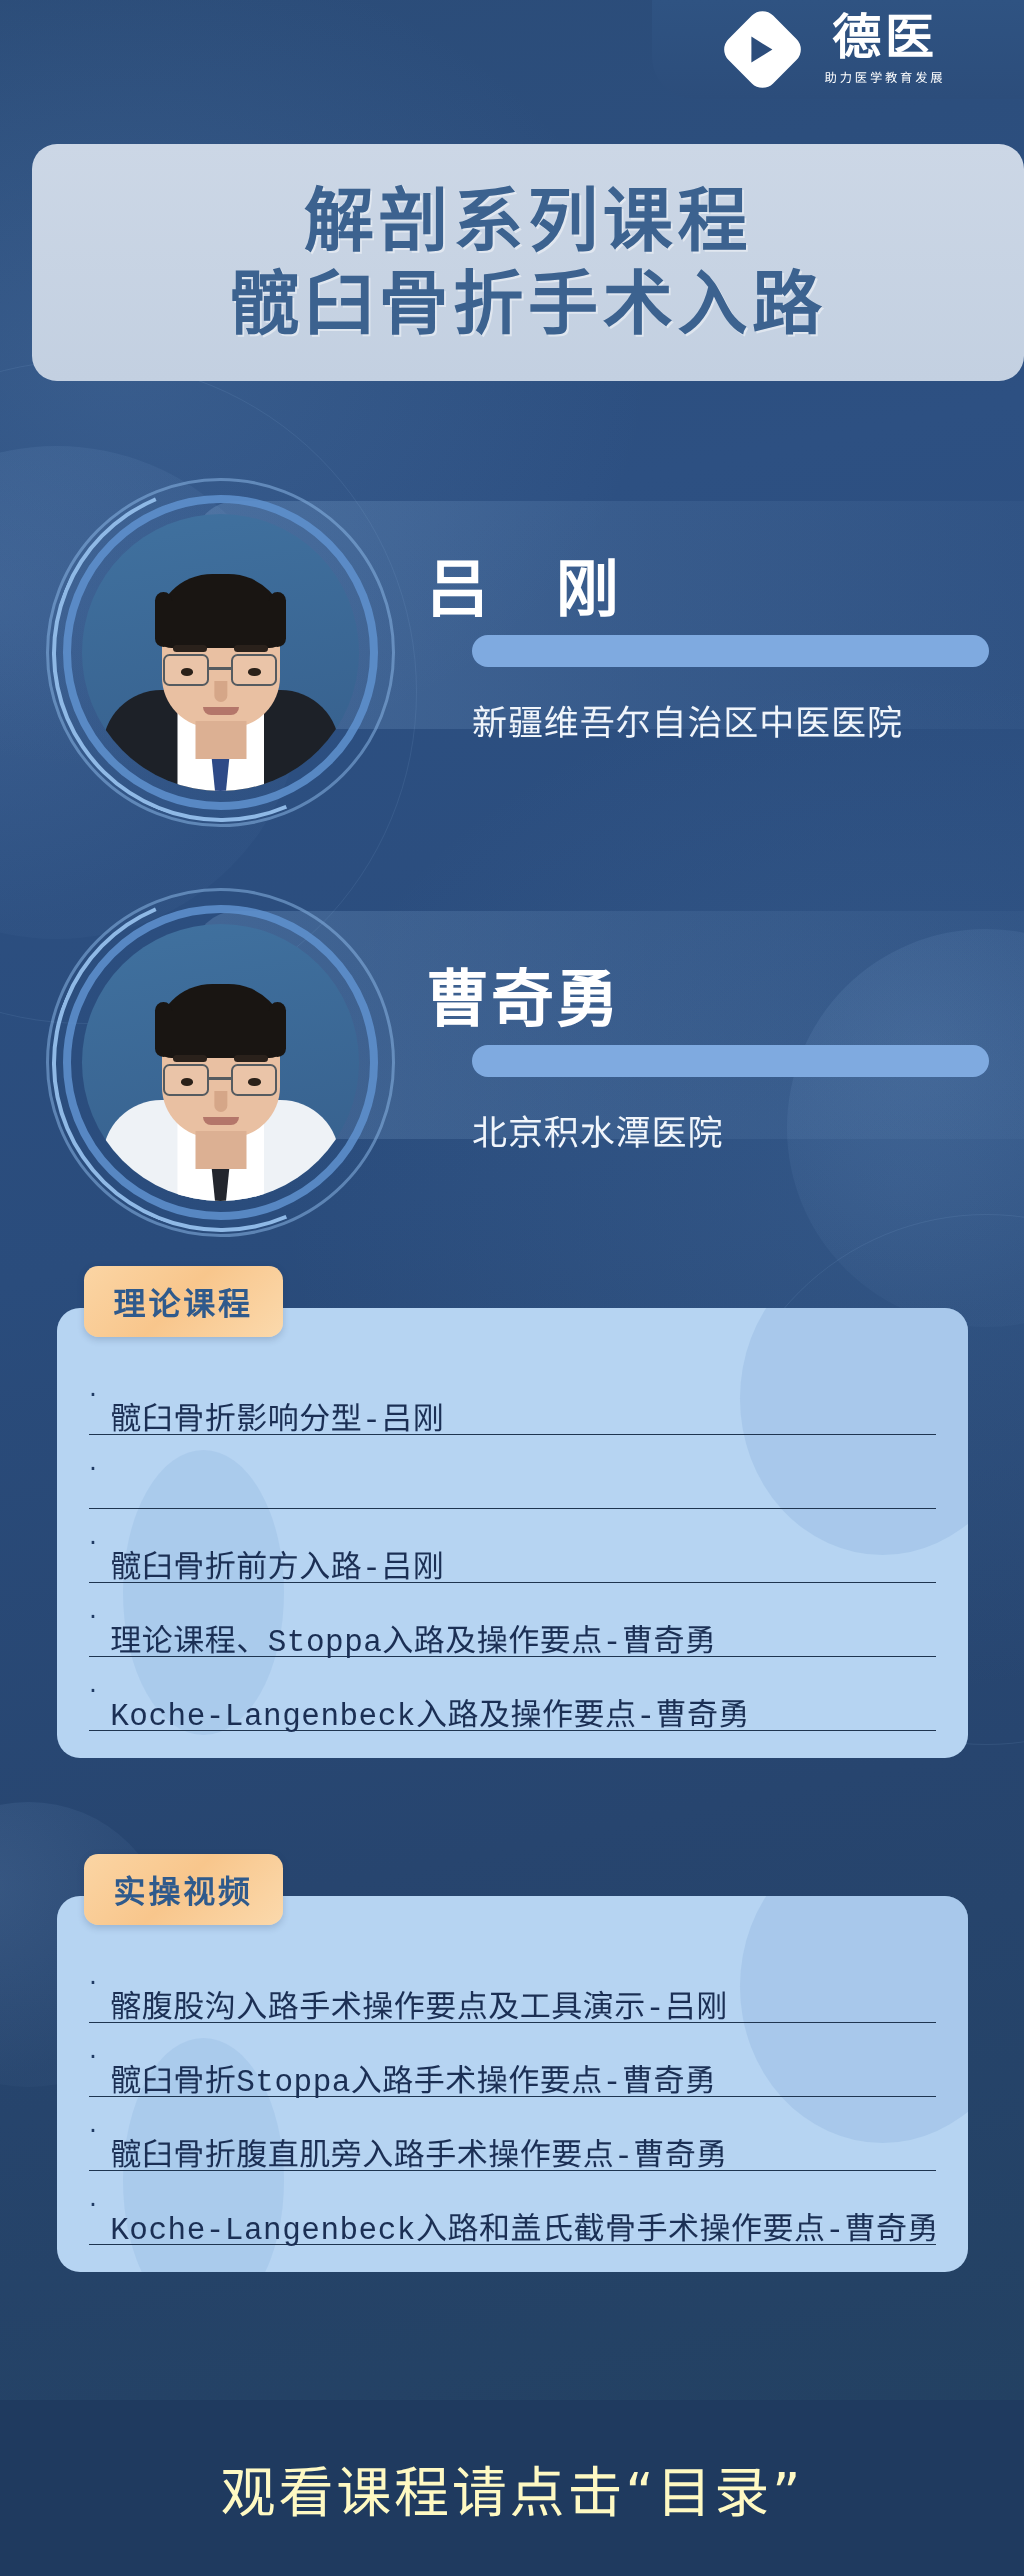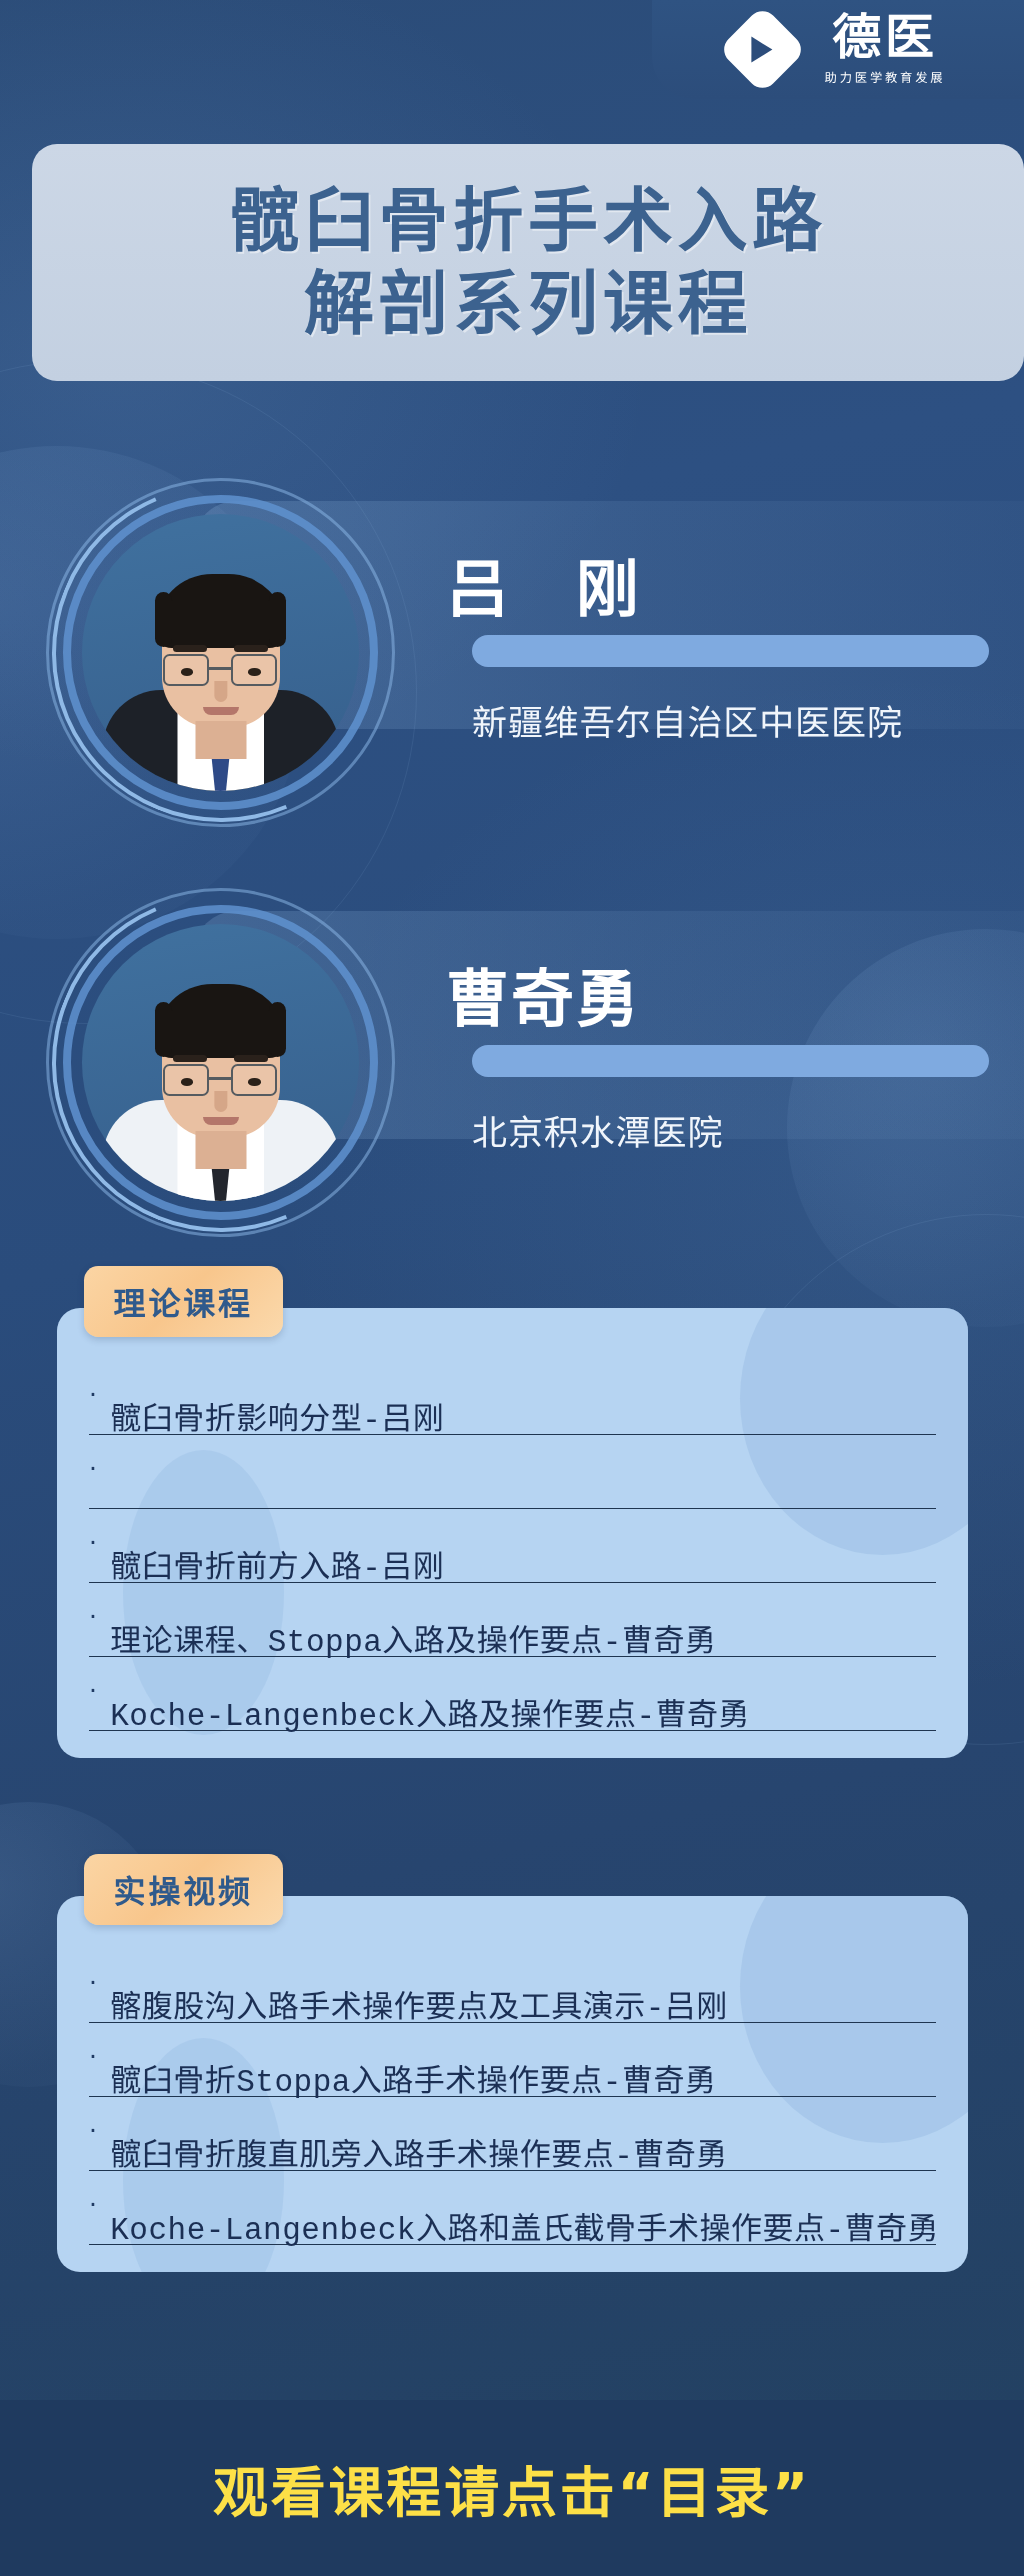--- a/index.html
+++ b/index.html
@@ -139,21 +139,21 @@
     clip-path:polygon(50% 0, 100% 22%, 100% 100%, 0 100%, 0 22%);
   }
   .tie {
     position:absolute; left:50%; bottom:0; transform:translateX(-50%);
     width:25px; height:82px; background:#2e4a87;
     clip-path:polygon(50% 0, 100% 16%, 72% 100%, 28% 100%, 0 16%);
   }
   .tie.dark { background:#23262d; }
 
   .sp-name {
-    position:absolute; left:446px; top:83px;
+    position:absolute; left:426px; top:83px;
     font-family:"DejaVu Sans",sans-serif;
     font-size:63px; font-weight:bold; color:#ffffff; letter-spacing:1.9px;
     z-index:3; white-space:pre;
   }
   .sp-underline {
     position:absolute; left:472px; top:180px;
     width:517px; height:32px; border-radius:16px;
     background:#7faae0; z-index:2;
   }
   .sp-org {
@@ -211,21 +211,21 @@
   }
 
   
   .footer {
     position:absolute; left:0; bottom:0; width:1024px; height:176px;
     background:#1f3a5f;
     display:flex; align-items:center; justify-content:center;
   }
   .footer-text {
     font-family:"DejaVu Sans",sans-serif;
-    font-size:55px; font-weight:bold; color:#fde047; letter-spacing:2.8px;
+    font-size:55px; font-weight:normal; color:#fef9c3; letter-spacing:2.8px;
   }
 </style>
 </head>
 <body>
 
 <div class="bg-deco">
   <div class="blob blob-a"></div>
   <div class="blob blob-b"></div>
   <div class="blob blob-c"></div>
   <div class="ring-deco ring-d1"></div>
@@ -234,22 +234,22 @@
 
 <div class="logo-bar">
   <div class="logo-mark"></div>
   <div class="logo-text">
     <div class="logo-title">德医</div>
     <div class="logo-sub">助力医学教育发展</div>
   </div>
 </div>
 
 <div class="title-card">
+  <div class="title-line">解剖系列课程</div>
   <div class="title-line">髋臼骨折手术入路</div>
-  <div class="title-line">解剖系列课程</div>
 </div>
 
 <div class="speaker speaker-1">
   <div class="sp-panel"></div>
   <div class="avatar-wrap">
     <div class="avatar-ring-outer"></div>
     <div class="avatar-ring-arc"></div>
     <div class="avatar-ring-mid"></div>
     <div class="avatar-photo">
       <div class="body-suit"></div>

